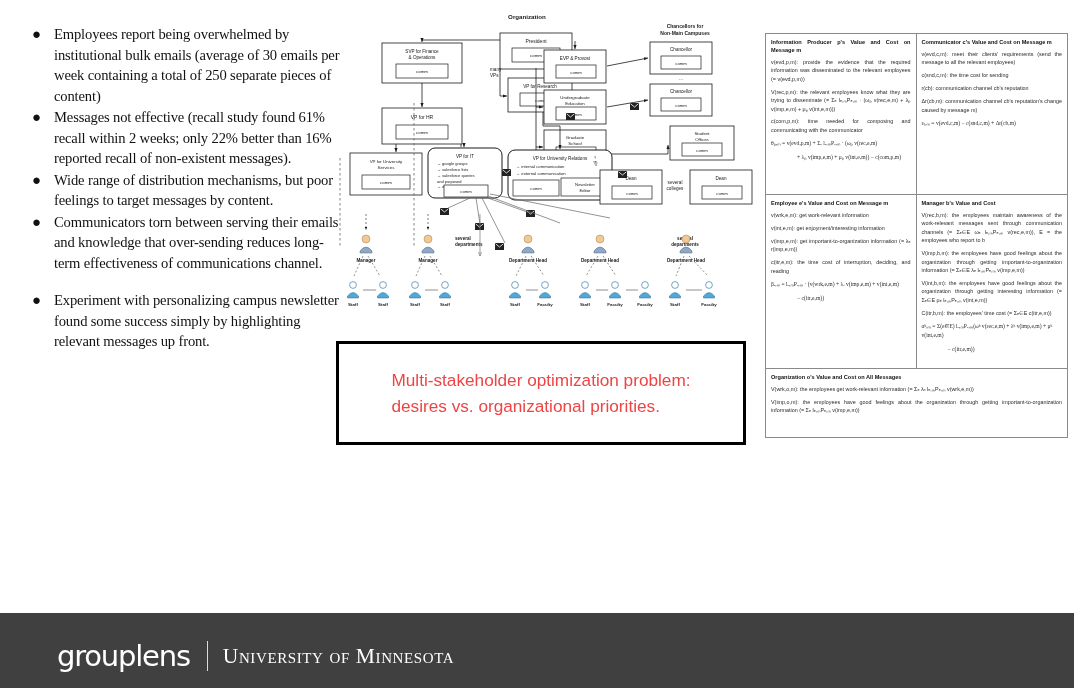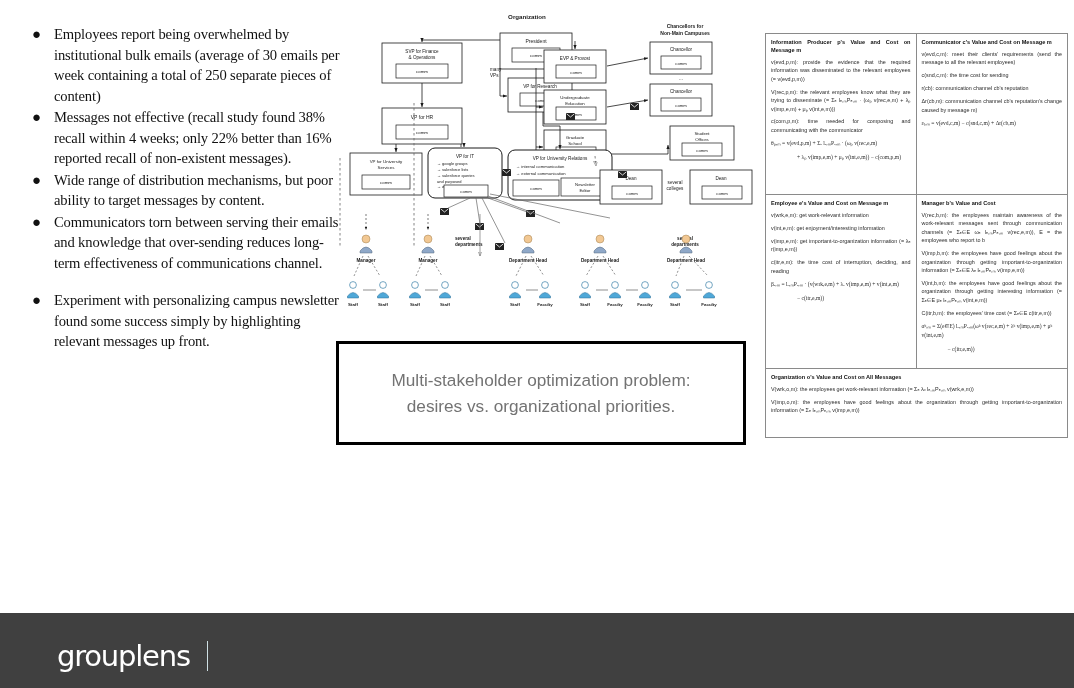--- a/index.html
+++ b/index.html
@@ -25,21 +25,21 @@
   .bullet-row.spaced{margin-top:17px;}
 
   
   #callout{
     position:absolute;left:336px;top:341px;width:410px;height:104px;
     border:3.5px solid #000;background:#fff;
     display:flex;align-items:center;justify-content:center;
     box-sizing:border-box;
   }
   #callout .ct{
-    font-size:17.2px;line-height:26px;text-align:center;color:#737373;
+    font-size:17.2px;line-height:26px;color:#ef4444;
     padding:0 10px;
   }
 
   
   #diagram{position:absolute;left:330px;top:8px;width:430px;height:320px;}
   #diagram svg{display:block;}
 
   
   #formulas{
     position:absolute;left:765px;top:33px;width:303px;height:405px;
@@ -94,25 +94,25 @@
 </head>
 <body>
 
 <div id="bullets">
     <div class="bullet-row">
       <div class="bullet-dot">●</div>
       <div class="bullet-text">Employees report being overwhelmed by institutional bulk emails (average of 30 emails per week containing a total of 250 separate pieces of content)</div>
     </div>
     <div class="bullet-row">
       <div class="bullet-dot">●</div>
-      <div class="bullet-text">Messages not effective (recall study found 38% recall within 4 weeks; only 22% better than 16% reported recall of non-existent messages).</div>
+      <div class="bullet-text">Messages not effective (recall study found 61% recall within 2 weeks; only 22% better than 16% reported recall of non-existent messages).</div>
     </div>
     <div class="bullet-row">
       <div class="bullet-dot">●</div>
-      <div class="bullet-text">Wide range of distribution mechanisms, but poor ability to target messages by content.</div>
+      <div class="bullet-text">Wide range of distribution mechanisms, but poor feelings to target messages by content.</div>
     </div>
     <div class="bullet-row">
       <div class="bullet-dot">●</div>
       <div class="bullet-text">Communicators torn between serving their emails and knowledge that over-sending reduces long-term effectiveness of communications channel.</div>
     </div>
     <div class="bullet-row spaced">
       <div class="bullet-dot">●</div>
       <div class="bullet-text">Experiment with personalizing campus newsletter found some success simply by highlighting relevant messages up front.</div>
     </div>
   </div>
@@ -506,14 +506,15 @@
         <div class="fline">V(wrk,o,m): the employees get work-relevant information (= Σₑ λₒ lₑ,ₘPₑ,ₘ v(wrk,e,m))</div>
         <div class="fline">V(imp,o,m): the employees have good feelings about the organization through getting important-to-organization information (= Σₑ lₑ,ₘPₑ,ₘ v(imp,e,m))</div>
       </div>
     </div>
   </div>
 
 <div id="footer">
   <div id="logo-wrap">
     <div id="gl-word">grouplens</div>
     <div id="gl-sep"></div>
+    <div id="gl-uofm">University of Minnesota</div>
   </div>
 </div>
 
 </body></html>

